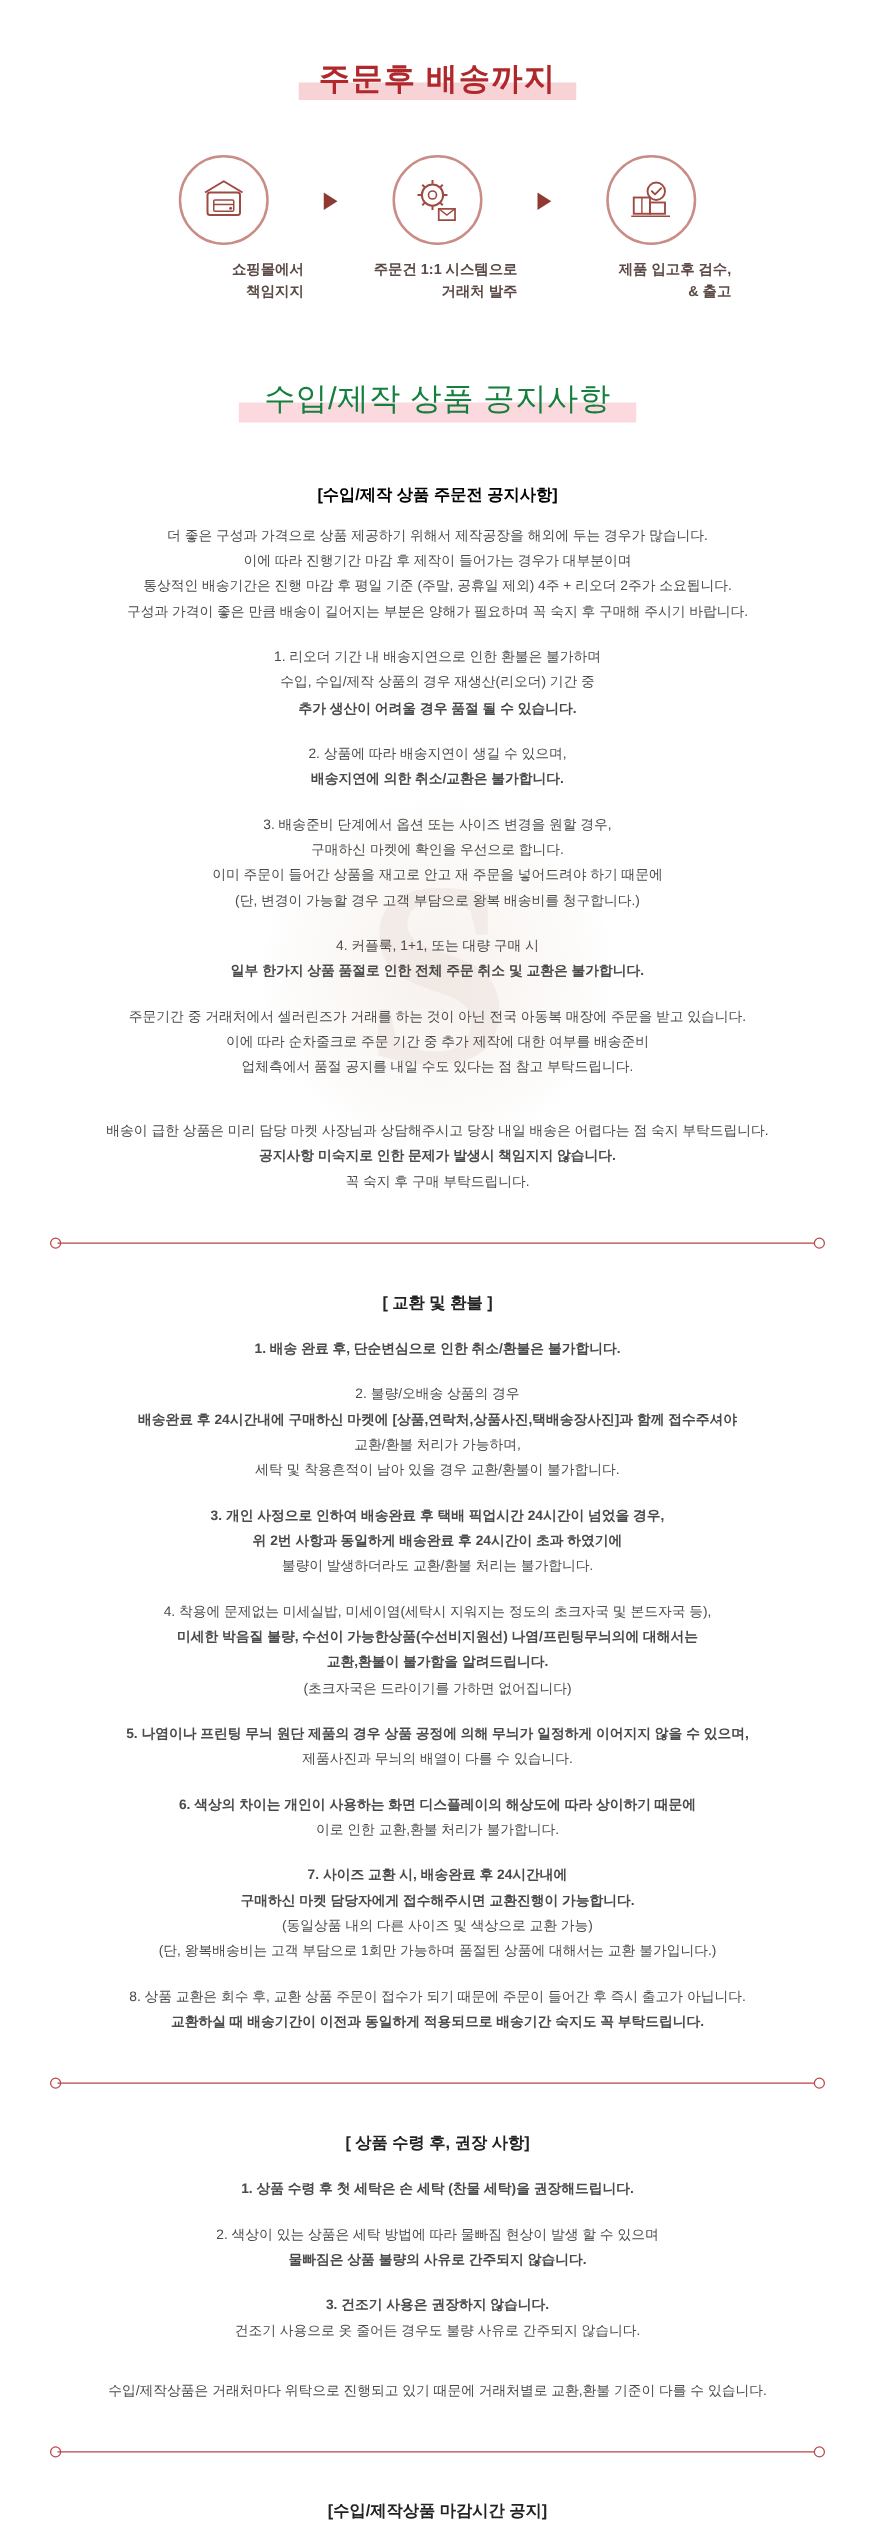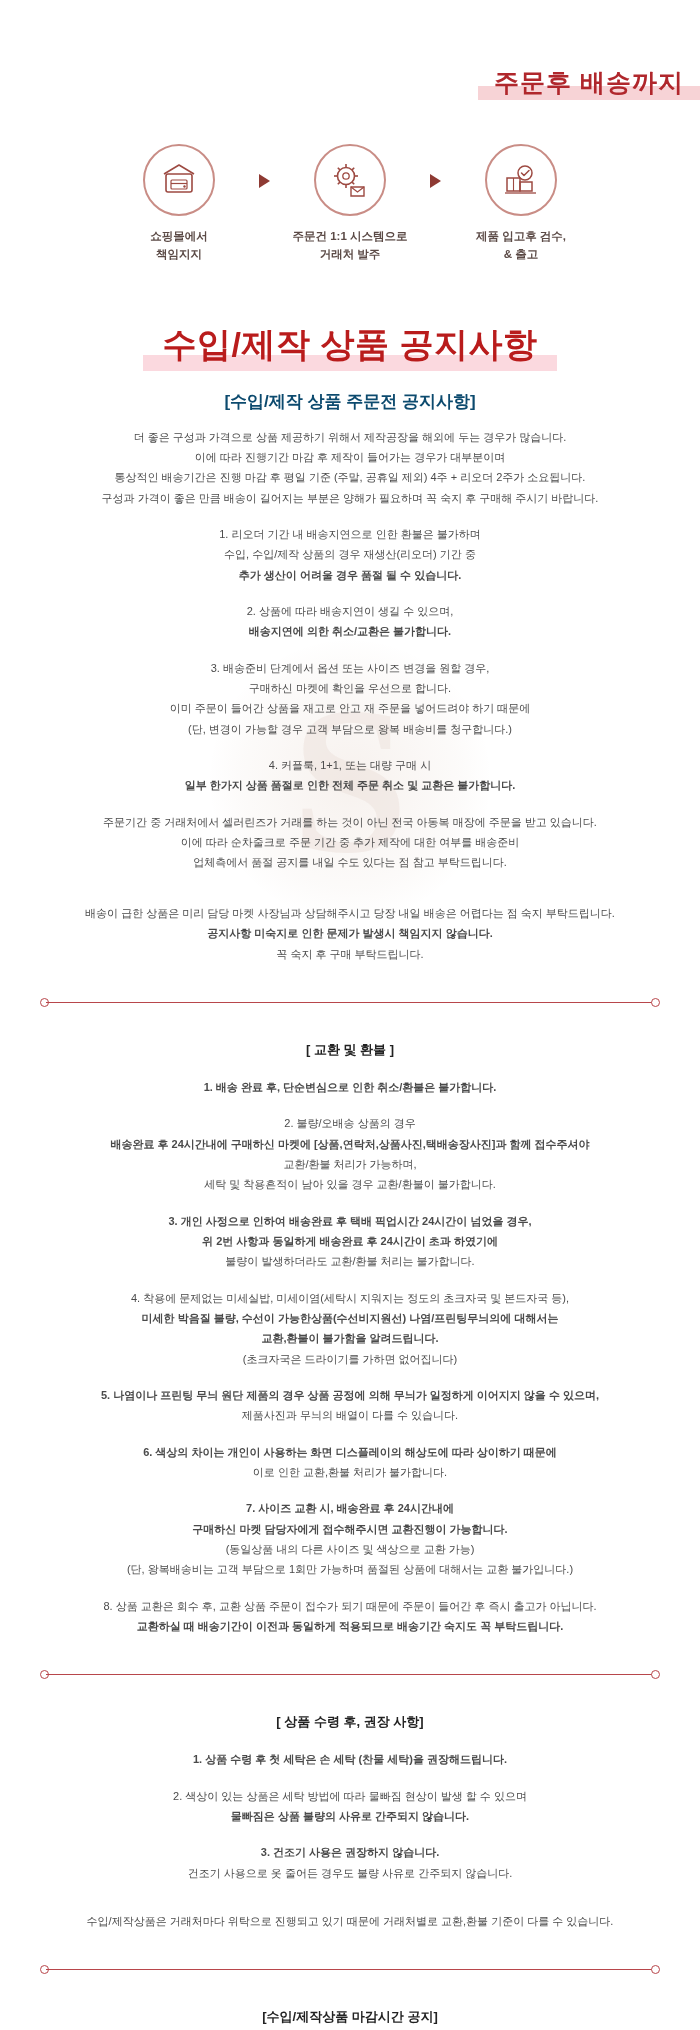--- a/index.html
+++ b/index.html
@@ -39,22 +39,22 @@
     text-align: center;
     font-size: 210px;
     color: rgba(236,226,220,0.55);
     font-family: "Liberation Serif", serif;
     font-weight: bold;
   }
   .content { position: relative; z-index: 2; }
 
   
   .top-title-wrap {
-    padding-top: 64px;
-    text-align: right;
+    padding-top: 44px;
+    text-align: center;
   }
   .top-title {
     display: inline-block;
     position: relative;
     font-size: 25px;
     font-weight: bold;
     letter-spacing: 1px;
     color: #b0272c;
     padding: 2px 16px 3px;
   }
@@ -71,21 +71,21 @@
   
   .steps {
     margin: 42px auto 0;
     width: 470px;
     display: flex;
     align-items: flex-start;
     justify-content: space-between;
   }
   .step {
     width: 128px;
-    text-align: center;
+    text-align: right;
   }
   .circle {
     width: 72px; height: 72px;
     margin: 0 auto;
     border-radius: 50%;
     border: 2px solid #c98d86;
     display: flex;
     align-items: center;
     justify-content: center;
     background: #fff;
@@ -106,47 +106,47 @@
   }
 
   
   .section-title-wrap {
     margin-top: 56px;
     text-align: center;
   }
   .section-title {
     display: inline-block;
     position: relative;
-    font-size: 34px;
-    font-weight: bold;
-    color: #b91c1c;
+    font-size: 25px;
+    font-weight: normal;
+    color: #15803d;
     padding: 2px 20px 4px;
     letter-spacing: 0.5px;
   }
   .section-title .hl {
     position: absolute;
     left: 0; right: 0;
     bottom: 1px;
     height: 16px;
     background: #fbd9df;
     z-index: 0;
   }
   .section-title span.txt { position: relative; z-index: 1; }
 
   
   .block {
     margin: 0 auto;
     width: 620px;
     text-align: center;
   }
   .b-head {
-    font-size: 17px;
-    font-weight: bold;
-    color: #0c4a6e;
-    margin-top: 18px;
+    font-size: 13px;
+    font-weight: bold;
+    color: #000000;
+    margin-top: 48px;
     margin-bottom: 14px;
   }
   p.line {
     margin: 0;
     font-size: 11px;
     line-height: 1.85;
     color: #4a4a4a;
   }
   p.gap { margin-top: 16px; }
   .red { color: #e03a3a; font-weight: bold; }

